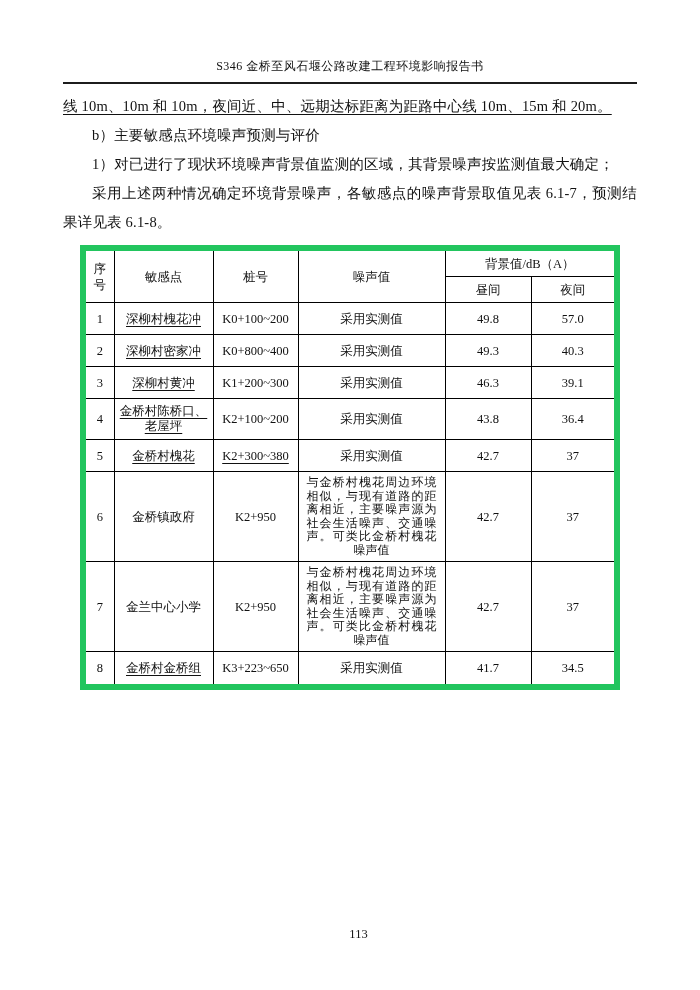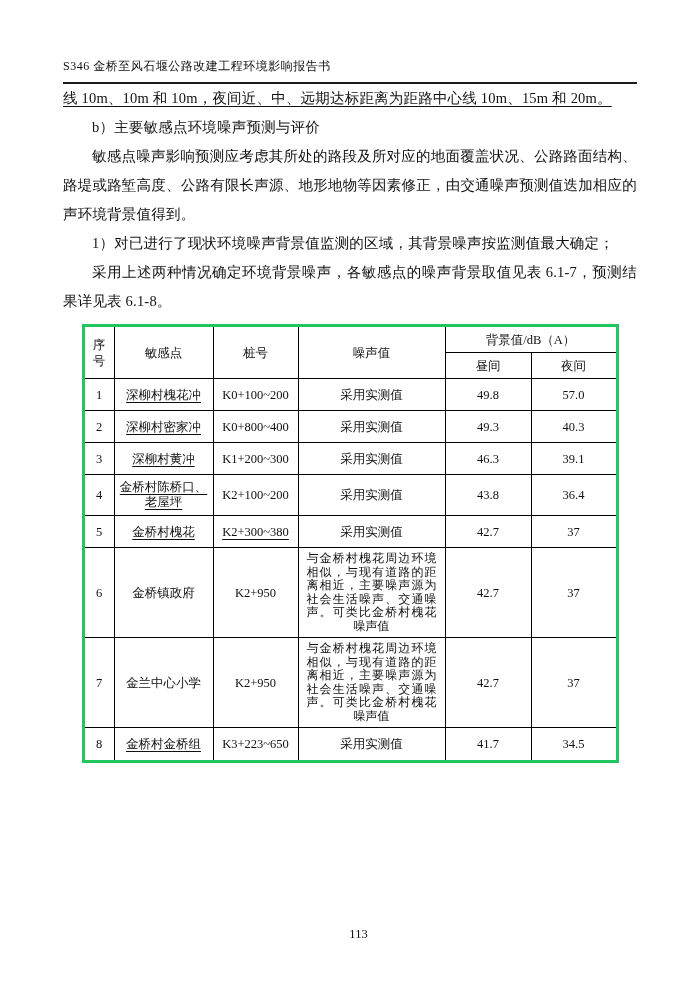--- a/index.html
+++ b/index.html
@@ -10,27 +10,28 @@
     font-family:"Liberation Serif","DejaVu Serif",serif;
     position:relative;
     overflow:hidden;
   }
   .page{
     position:absolute;
     left:63px; right:63px; top:0; bottom:0;
   }
   .report-header{
     padding-top:58px;
-    text-align:left;
+    text-align:center;
     font-size:12px;
     letter-spacing:0.5px;
     border-bottom:2px solid #1c1c1c;
     padding-bottom:7px;
   }
   .body-text{
+    margin-top:8px;
   }
   .body-text p{
     margin:0;
     font-size:14.5px;
     line-height:29px;
     text-align:justify;
     letter-spacing:0.2px;
   }
   .body-text p.indent{ text-indent:2em; }
   .u{ text-decoration:underline; text-underline-offset:3px; }
@@ -41,21 +42,21 @@
     font-size:14.5px;
     line-height:24px;
     font-family:"Liberation Sans","DejaVu Sans",sans-serif;
   }
   .table-title .gap{ margin-right:1.6em; }
   table.noise-table{
     border-collapse:collapse;
     table-layout:fixed;
     width:534px;
     margin:8px auto 0 auto;
-    border:3px solid #22c55e;
+    border:6px solid #22c55e;
   }
   .noise-table th,.noise-table td{
     border:1px solid #000;
     font-weight:normal;
     font-size:12.5px;
     text-align:center;
     vertical-align:middle;
     padding:2px 3px;
     line-height:16px;
   }
@@ -84,21 +85,20 @@
 
 <div class="page">
 
   <div class="report-header">
     <span>S346 金桥至风石堰公路改建工程环境影响报告书</span>
   </div>
 
   <div class="body-text">
     <p><span class="u">线 10m、10m 和 10m，夜间近、中、远期达标距离为距路中心线 10m、15m 和 20m。</span></p>
     <p class="indent"><span>b）主要敏感点环境噪声预测与评价</span></p>
-    <p class="indent"><span>敏感点噪声影响预测应考虑其所处的路段及所对应的地面覆盖状况、公路路面结构、路堤或路堑高度、公路有限长声源、地形地物等因素修正，由交通噪声预测值迭加相应的声环境背景值得到。</span></p>
     <p class="indent"><span>1）对已进行了现状环境噪声背景值监测的区域，其背景噪声按监测值最大确定；</span></p>
     <p class="indent"><span>采用上述两种情况确定环境背景噪声，各敏感点的噪声背景取值见表 6.1-7，预测结果详见表 6.1-8。</span></p>
   </div>
 
 
   <table class="noise-table">
     <colgroup>
       <col style="width:31px">
         <col style="width:99px">
         <col style="width:85px">

